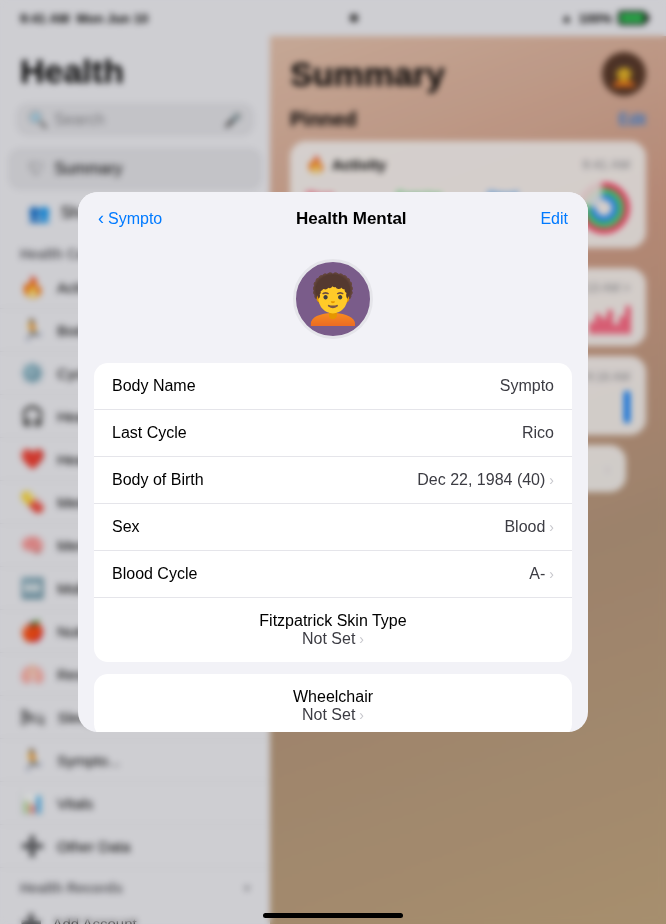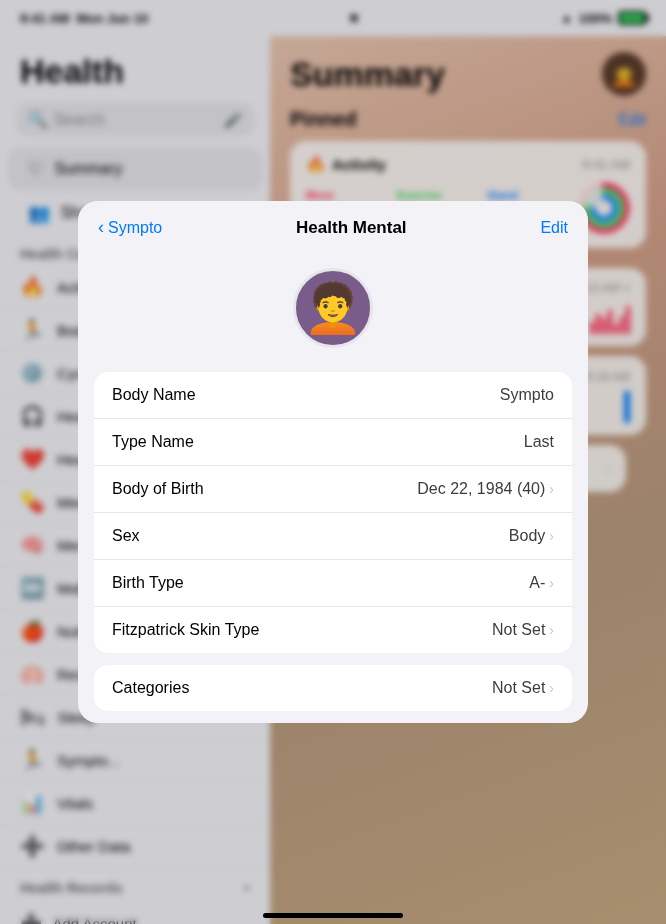--- a/index.html
+++ b/index.html
@@ -335,21 +335,21 @@
       margin: 0 16px 12px;
       overflow: hidden;
     }
     .form-row {
       display: flex;
       align-items: center;
       justify-content: space-between;
       padding: 14px 18px;
       border-bottom: 0.5px solid #e5e5ea;
     }
-    .form-row:last-child { border-bottom: none; }
+    .form-row:last-child { border-bottom: none; flex-direction: column; }
     .form-label {
       font-size: 16px;
       color: #000;
     }
     .form-value {
       font-size: 16px;
       color: #3c3c43;
       display: flex;
       align-items: center;
       gap: 4px;
@@ -632,58 +632,58 @@
   </div>
 
   <div class="form-section">
     <div class="form-row">
       <span class="form-label">Body Name</span>
       <div class="form-value">
         <span>Sympto</span>
       </div>
     </div>
     <div class="form-row">
-      <span class="form-label">Type Name</span>
+      <span class="form-label">Last Cycle</span>
       <div class="form-value">
-        <span>Last</span>
+        <span>Rico</span>
       </div>
     </div>
     <div class="form-row">
       <span class="form-label">Body of Birth</span>
       <div class="form-value">
         <span>Dec 22, 1984 (40)</span>
         <span class="form-chevron">›</span>
       </div>
     </div>
     <div class="form-row">
       <span class="form-label">Sex</span>
       <div class="form-value">
-        <span>Body</span>
+        <span>Blood</span>
         <span class="form-chevron">›</span>
       </div>
     </div>
     <div class="form-row">
-      <span class="form-label">Birth Type</span>
+      <span class="form-label">Blood Cycle</span>
       <div class="form-value">
         <span>A-</span>
         <span class="form-chevron">›</span>
       </div>
     </div>
     <div class="form-row">
       <span class="form-label">Fitzpatrick Skin Type</span>
       <div class="form-value">
         <span>Not Set</span>
         <span class="form-chevron">›</span>
       </div>
     </div>
   </div>
 
   <div class="form-section form-section-gap">
     <div class="form-row">
-      <span class="form-label">Categories</span>
+      <span class="form-label">Wheelchair</span>
       <div class="form-value">
         <span>Not Set</span>
         <span class="form-chevron">›</span>
       </div>
     </div>
   </div>
 
 </div>
 
 <div class="home-indicator"></div>

